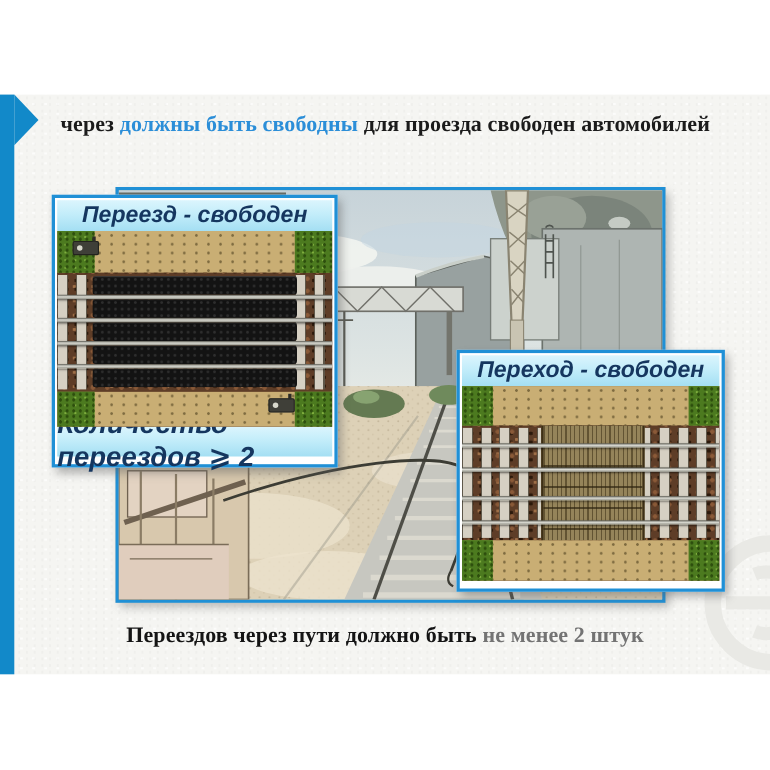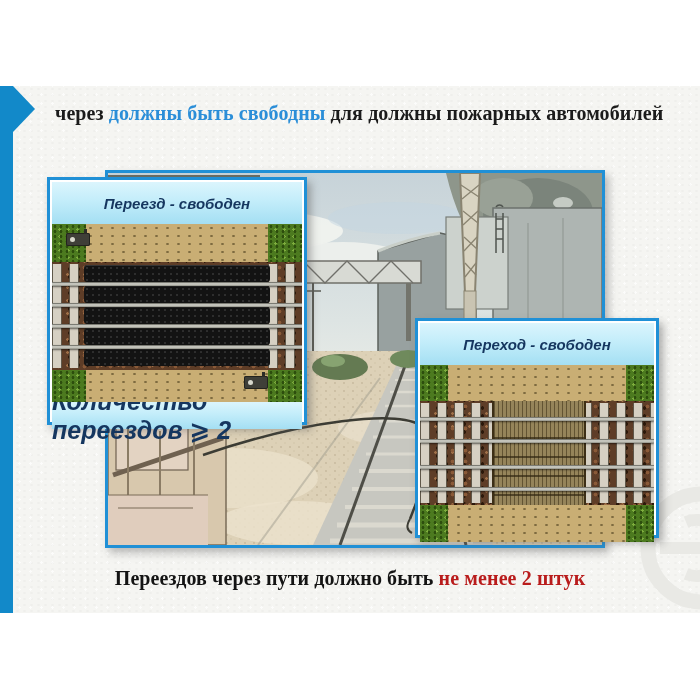--- a/index.html
+++ b/index.html
@@ -35,21 +35,21 @@
 
   
   .inset{position:absolute;border:3px solid #2090d6;background:#ffffff;padding:2px;z-index:4;
         box-shadow:4px 5px 8px rgba(95,95,95,.48);}
   .inset-left{left:47px;top:91px;width:250px;height:238px;}
   .inset-right{left:415px;top:232px;width:234px;height:210px;}
   .band{background:linear-gradient(180deg,#dbf5fd 0%,#c3edfa 45%,#a4dff3 100%);
         display:flex;align-items:center;justify-content:center;
         font-family:"Liberation Sans","DejaVu Sans",sans-serif;
         font-style:italic;font-weight:bold;color:#15365f;}
-  .band-header{height:42px;font-size:15px;}
+  .band-header{height:28px;font-size:21px;}
   .band-footer{height:27px;font-size:25px;}
 
   .diagram{position:relative;overflow:hidden;background:#5e3d27;}
   .crossing-diagram{height:178px;}
   .walkway-diagram{height:177px;}
 
   .sand{position:absolute;left:0;width:100%;background-color:#c9ae74;
         background-image:radial-gradient(circle,#7e6b40 1px,transparent 1.4px);
         background-size:11px 8px;}
   .grass{position:absolute;background-color:#4c7a1f;
@@ -77,34 +77,34 @@
           repeating-linear-gradient(180deg,rgba(0,0,0,0) 0 17px,rgba(34,25,8,.6) 17px 19px);}
   .signal{position:absolute;z-index:4;width:24px;height:13px;background:#3f3f38;
         border-radius:2px;box-shadow:inset 0 0 0 1px #23231e;}
   .signal::after{content:"";position:absolute;left:4px;top:4px;width:5px;height:5px;
         border-radius:50%;background:#d8d8cc;}
   .signal::before{content:"";position:absolute;right:3px;top:-4px;width:3px;height:5px;background:#2c2c27;}
 
   
   .caption{position:absolute;left:0;top:481px;width:700px;text-align:center;z-index:6;
         font-size:20px;font-weight:bold;color:#141414;letter-spacing:.1px;}
-  .hl-red{color:#b91c1c;}
+  .hl-red{color:#737373;}
 
   
   .watermark{position:absolute;left:598px;top:390px;z-index:0;}
 </style>
 </head>
 <body>
 
 <div class="page">
 
   <div class="slide-body">
 
     <div class="title">
-      <div class="line"><span>через </span><span class="hl-blue">должны быть свободны</span><span> для должны пожарных автомобилей</span></div>
+      <div class="line"><span>через </span><span class="hl-blue">должны быть свободны</span><span> для проезда свободен автомобилей</span></div>
     </div>
 
     <div class="photo">
       <svg width="494" height="372" viewBox="0 0 494 372">
         <defs>
           <linearGradient id="sky" x1="0" y1="0" x2="0" y2="1">
             <stop offset="0" stop-color="#c7d3d9"></stop>
             <stop offset="0.7" stop-color="#dde4e3"></stop>
             <stop offset="1" stop-color="#e9ece7"></stop>
           </linearGradient>

